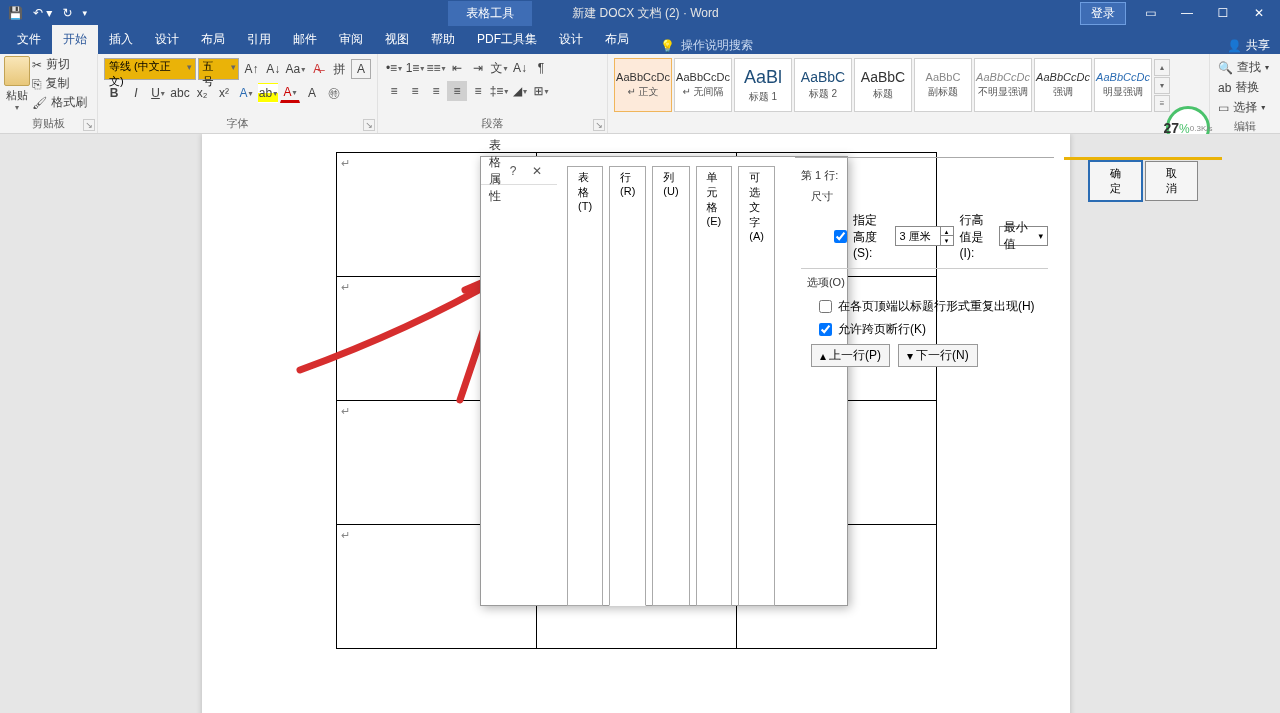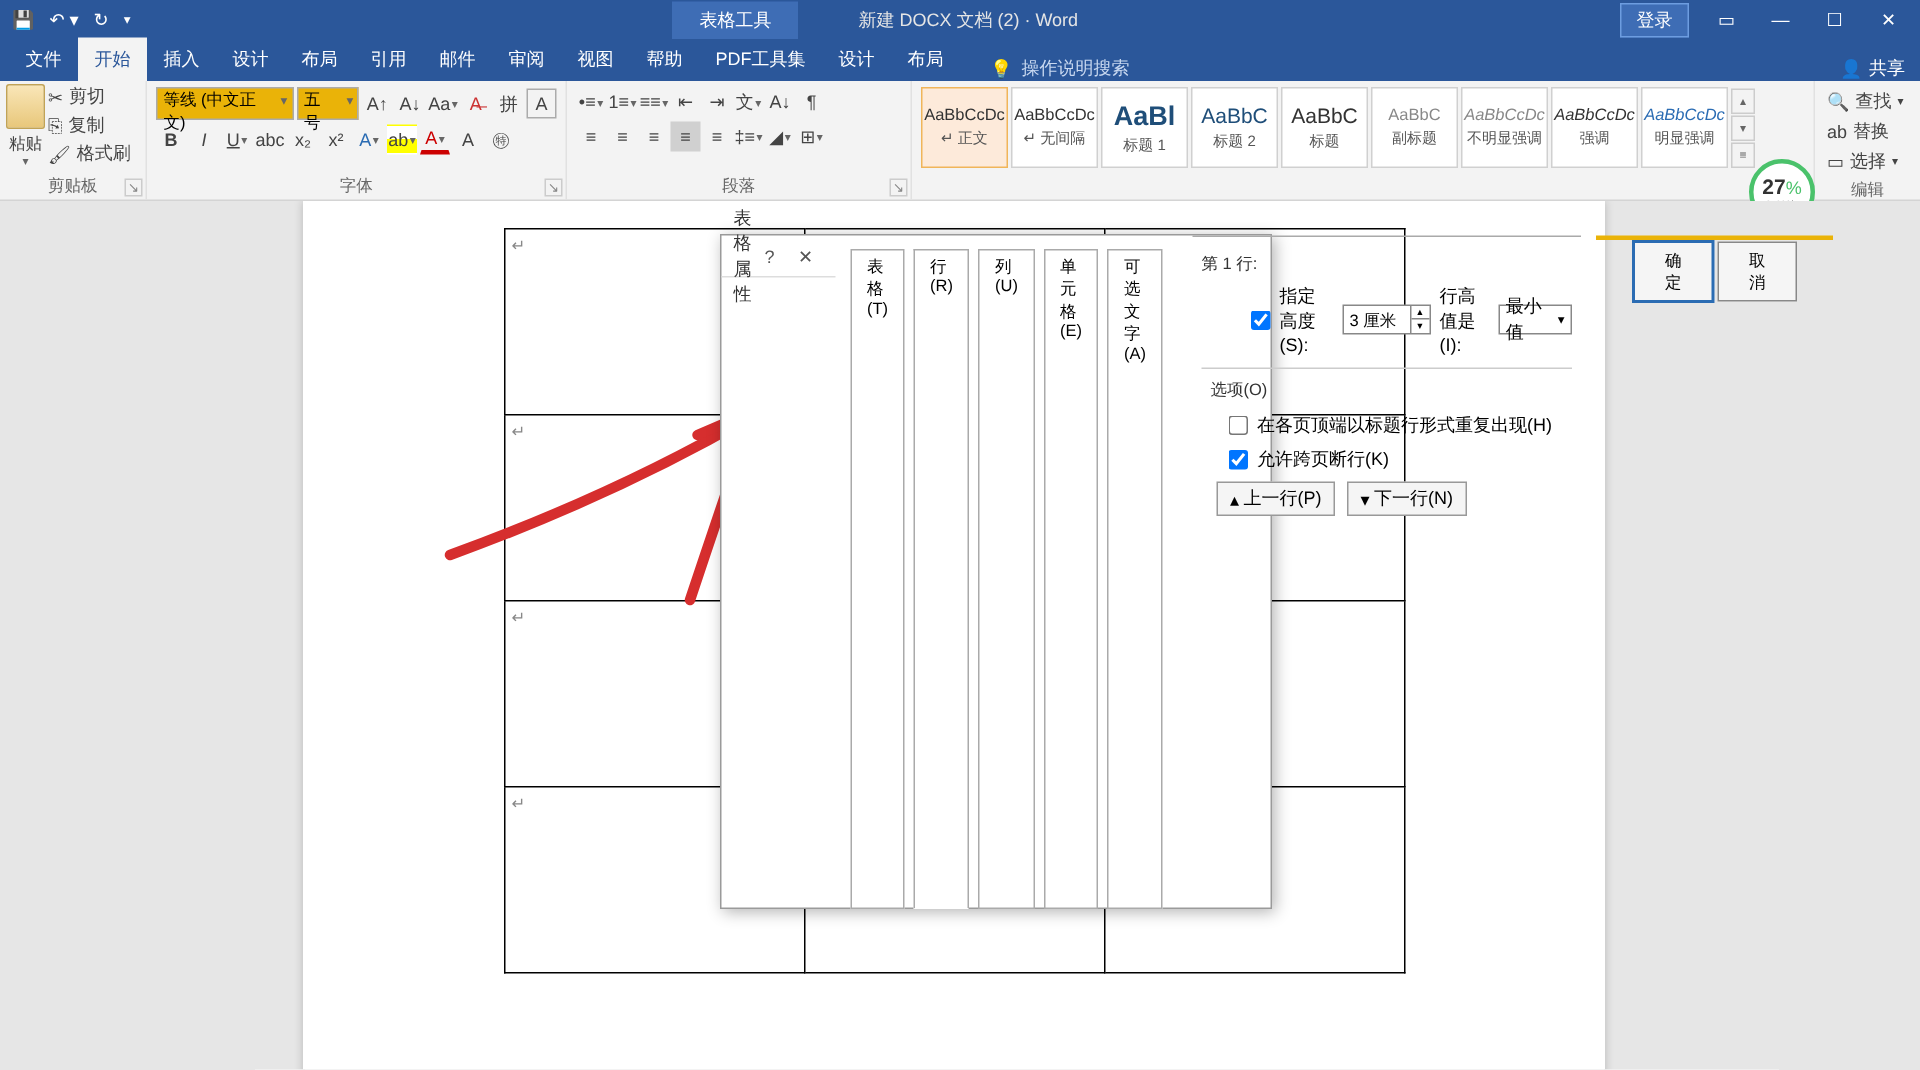--- a/index.html
+++ b/index.html
@@ -31,21 +31,21 @@
 .font-select{border:1px solid #ababab;background:#eab308;height:22px;padding:0 14px 0 4px;font-size:11px;position:relative}
 .font-select::after{content:"▾";position:absolute;right:3px;top:3px;font-size:9px;color:#666}
 .ico-btn{width:20px;height:20px;border:1px solid transparent;display:inline-flex;align-items:center;justify-content:center;font-size:12px;color:#444;cursor:pointer}
 .ico-btn.box{border:1px solid #ababab}
 .ico-btn.drop::after{content:"▾";font-size:8px;margin-left:1px;color:#666}
 .para-row{display:flex;gap:1px;align-items:center;margin-bottom:3px}
 .styles-gallery{display:flex;gap:2px;align-items:center;padding:2px}
 .style-item{width:58px;height:54px;border:1px solid #d0d0d0;background:#fff;display:flex;flex-direction:column;align-items:center;justify-content:center;gap:2px;cursor:pointer}
 .style-item.active{border:1px solid #f0b55a;background:#fdeada}
 .style-preview{font-size:11px;color:#333}
-.style-preview.big{font-size:18px;color:#1f4e79;font-weight:bold}
+.style-preview.big{font-size:18px;color:#1f4e79;font-weight:normal}
 .style-label{font-size:10px;color:#555}
 .style-scroll{width:16px;display:flex;flex-direction:column;gap:1px}
 .style-scroll div{height:17px;border:1px solid #ccc;text-align:center;font-size:8px;line-height:15px;color:#666}
 .edit-col{display:flex;flex-direction:column;gap:1px;font-size:11px;color:#444;padding:2px}
 .edit-item{display:flex;align-items:center;gap:4px;padding:1px 2px}
 .doc-area{position:absolute;top:134px;left:0;right:0;bottom:0;background:#e6e6e6;overflow:hidden}
 .page{position:absolute;left:202px;top:0;width:868px;height:1100px;background:#fff;box-shadow:0 0 6px rgba(0,0,0,0.2)}
 .word-table{position:absolute;left:134px;top:18px;border-collapse:collapse}
 .word-table td{border:1px solid #000;width:200px;height:124px;vertical-align:top;padding:4px;font-size:11px;color:#888}
 .dialog{position:absolute;left:480px;top:156px;width:368px;height:450px;background:#fff;border:1px solid #9a9a9a;box-shadow:2px 2px 10px rgba(0,0,0,0.3);display:flex;flex-direction:row}
@@ -64,21 +64,21 @@
 .spinbox .spins{display:flex;flex-direction:column;border-left:1px solid #888}
 .spinbox .spins div{width:12px;height:9px;font-size:7px;text-align:center;line-height:9px;border-bottom:1px solid #888;cursor:pointer}
 .spinbox .spins div:last-child{border-bottom:none}
 .dlg-select{border:1px solid #888;height:20px;width:84px;padding:0 4px;font-size:11px;display:flex;align-items:center;justify-content:space-between}
 .check-row{display:flex;align-items:center;gap:6px;margin-left:18px;font-size:11px;margin-bottom:6px}
 .nav-row{display:flex;gap:8px;margin-left:10px;margin-top:6px}
 .nav-btn{border:1px solid #999;background:#f5f5f5;padding:2px 8px;font-size:11px;cursor:pointer;display:inline-flex;align-items:center;gap:3px}
 .dlg-footer{height:44px;display:flex;align-items:center;justify-content:flex-end;gap:2px;padding:0 24px;border-top:3px solid #eab308}
 .dlg-btn{border:1px solid #888;padding:4px 20px;background:#f5f5f5;font-size:11px;cursor:pointer}
 .dlg-btn.primary{border:2px solid #2b6cb3}
-.perf-badge{position:absolute;right:70px;top:106px;width:44px;height:44px;border-radius:50%;border:3px solid #4ac26b;background:#fff;display:flex;flex-direction:column;align-items:center;justify-content:center;font-size:10px;color:#4ac26b}
+.perf-badge{position:absolute;right:70px;top:106px;width:44px;height:44px;border-radius:50%;border:3px solid #4ac26b;background:#fff;display:flex;flex-direction:row;align-items:center;justify-content:center;font-size:10px;color:#4ac26b}
 .perf-badge .big{font-size:14px;font-weight:bold;color:#333}
 .arrow-svg{position:absolute;left:290px;top:260px;pointer-events:none}
 hr.sep{border:none;border-top:1px solid #ccc;margin:6px 0}
 </style>
 </head>
 <body>
 
 <div class="titlebar">
   <div class="qat">
     <span>💾</span>
@@ -330,20 +330,21 @@
   </div>
   <div class="dlg-tabs">
     <div class="dlg-tab">表格(T)</div>
     <div class="dlg-tab active">行(R)</div>
     <div class="dlg-tab">列(U)</div>
     <div class="dlg-tab">单元格(E)</div>
     <div class="dlg-tab">可选文字(A)</div>
   </div>
   <div class="dlg-body">
     <div class="dlg-section">第 1 行:</div>
+    <div class="dlg-sub">尺寸</div>
     <div class="dlg-row">
       <input type="checkbox" checked="" style="">
       <span>指定高度(S):</span>
       <div class="spinbox">
         <input value="3 厘米" style="">
         <div class="spins">
             <div>▴</div>
             <div>▾</div>
           </div>
       </div>

